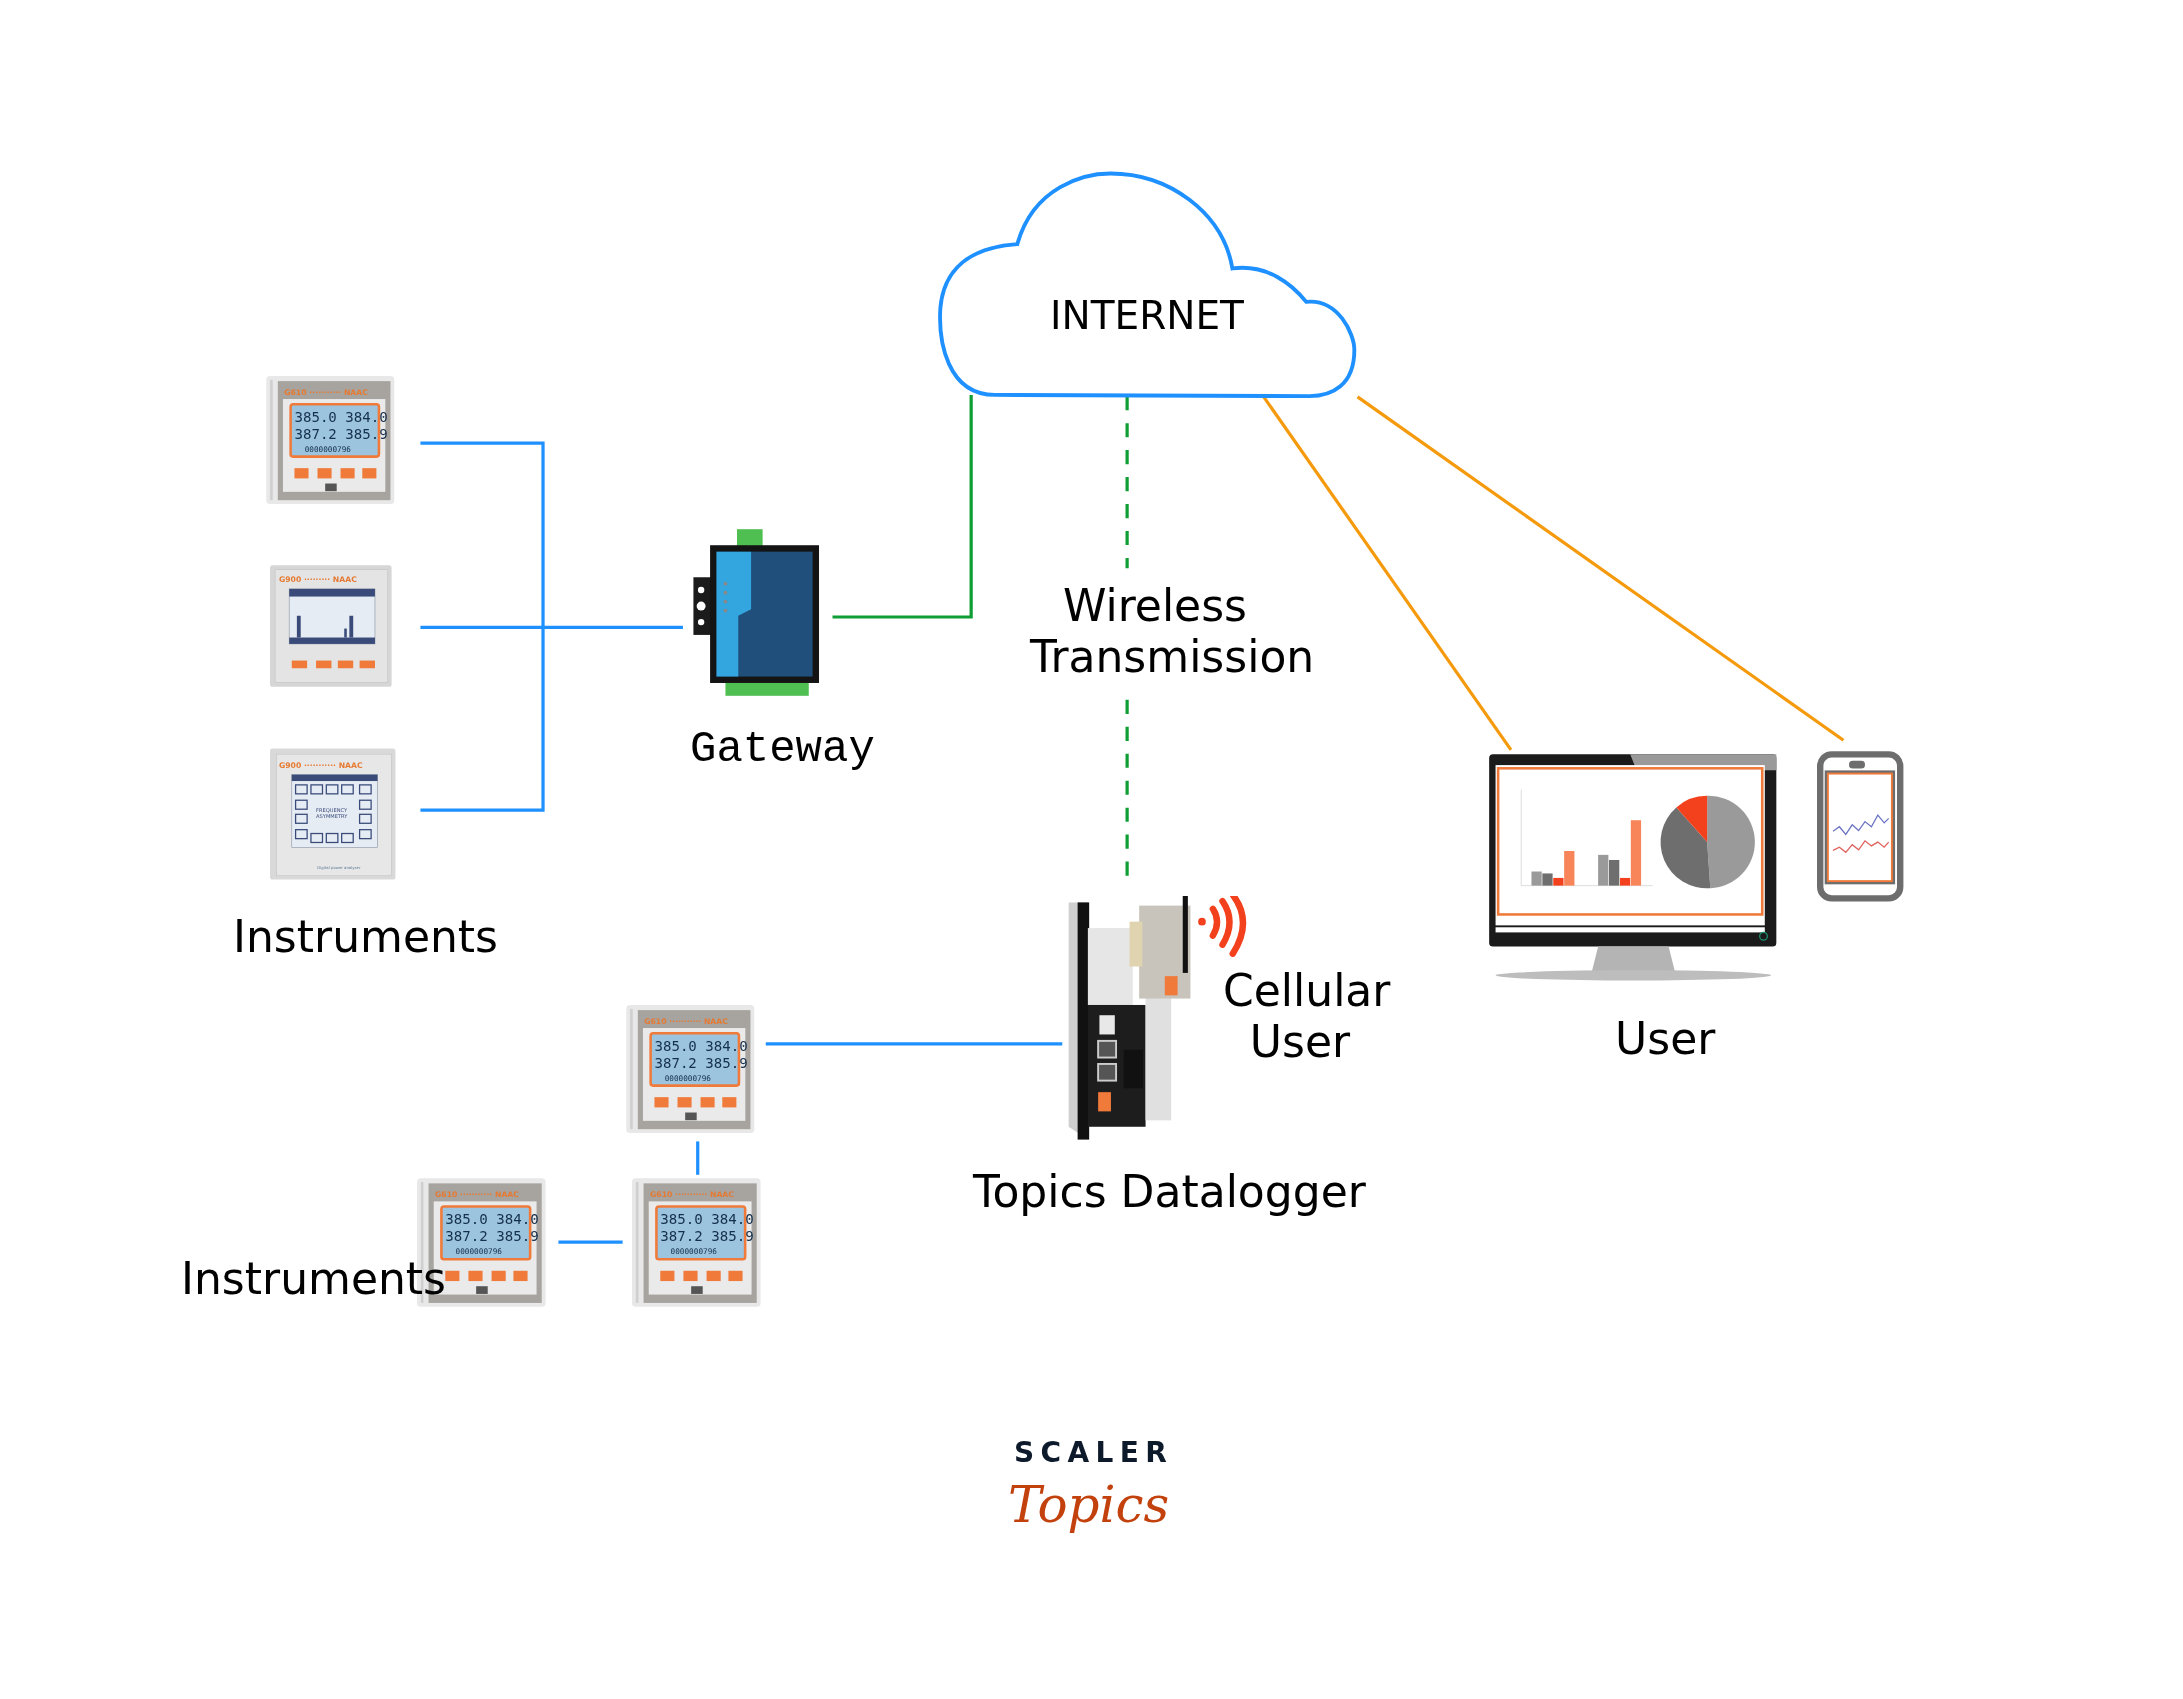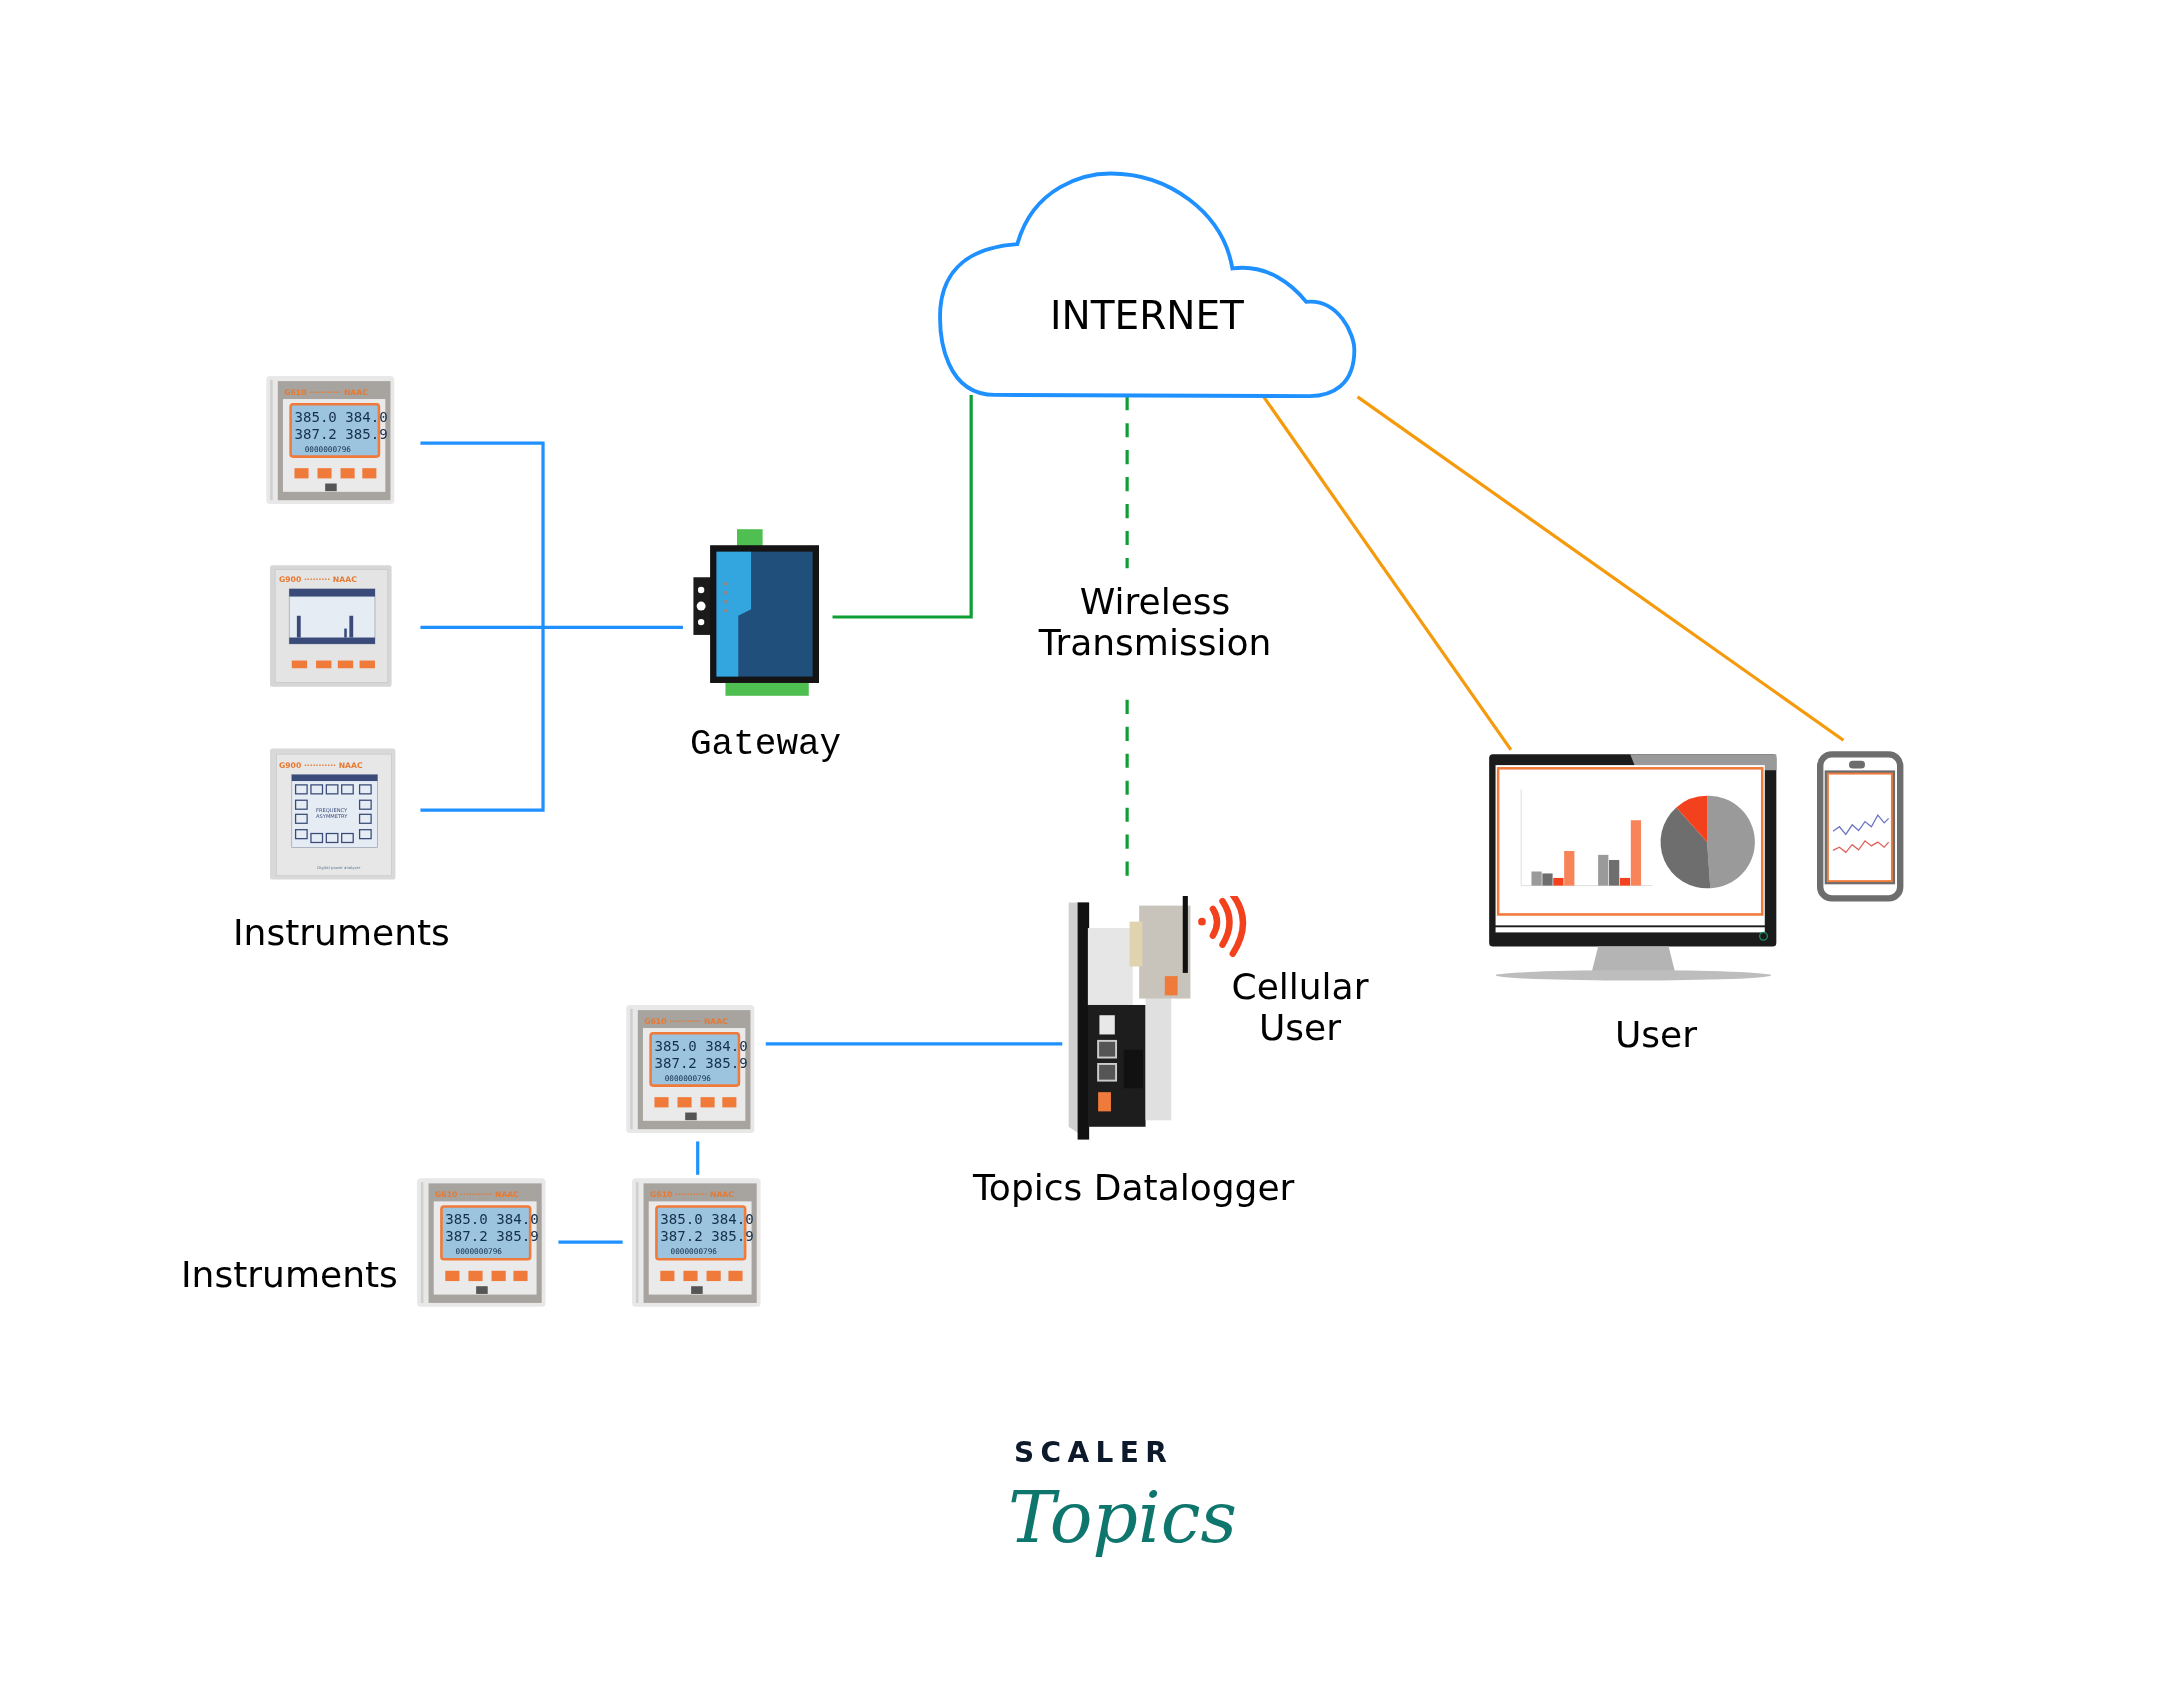--- a/index.html
+++ b/index.html
@@ -1,21 +1,21 @@
 <!DOCTYPE html>
 <html style="font-size:10.3px"><head>
 <meta charset="utf-8">
 <style>
   html,body{margin:0;padding:0;background:#ffffff;}
   body{width:2183px;height:1700px;position:relative;overflow:hidden;font-family:"Liberation Sans","DejaVu Sans",sans-serif;}
   #stage{position:absolute;left:0;top:0;width:2183px;height:1356px;}
-  .lbl{position:absolute;font-family:"DejaVu Sans","Liberation Sans",sans-serif;color:#000;font-size:36px;line-height:1.15;white-space:nowrap;}
+  .lbl{position:absolute;font-family:"DejaVu Sans","Liberation Sans",sans-serif;color:#000;font-size:44px;line-height:1.15;white-space:nowrap;}
   .lbl.center{text-align:center;}
   .brand-scaler{position:absolute;font-family:"DejaVu Sans",sans-serif;font-weight:bold;letter-spacing:6.4px;color:#0d1a2b;font-size:28px;}
-  .brand-topics{position:absolute;font-family:"DejaVu Serif",serif;font-style:italic;color:#0f766e;font-size:71px;}
+  .brand-topics{position:absolute;font-family:"DejaVu Serif",serif;font-style:italic;color:#c2410c;font-size:50px;}
 </style>
 </head>
 <body>
 
 <div id="stage">
 
   <svg id="wires" width="2183" height="1700" viewBox="0 0 3401 2648" style="position:absolute;left:0;top:0;">
 
     <g fill="none" stroke="#1e90ff" stroke-width="5">
       <polyline points="655,690 846,690 846,1262 655,1262"></polyline>

